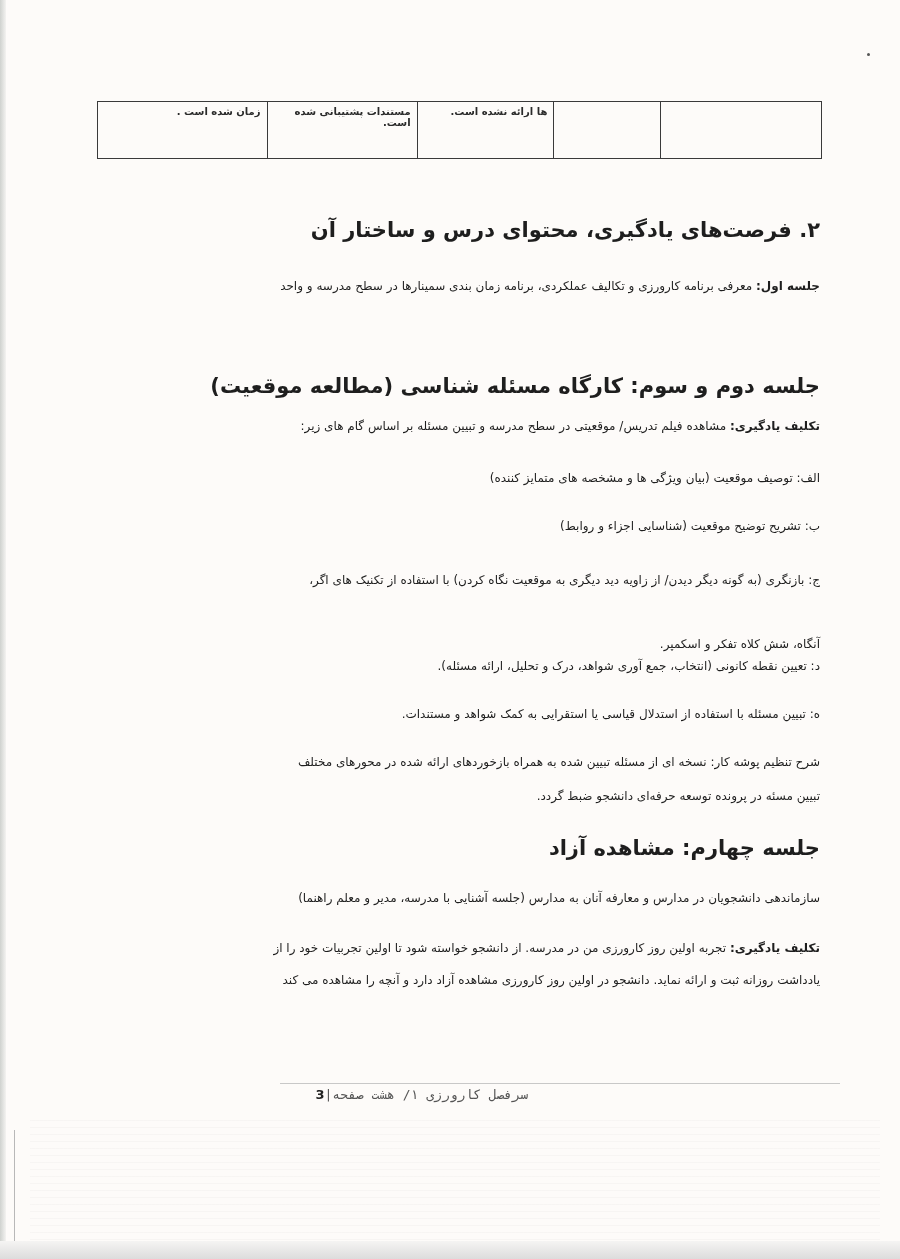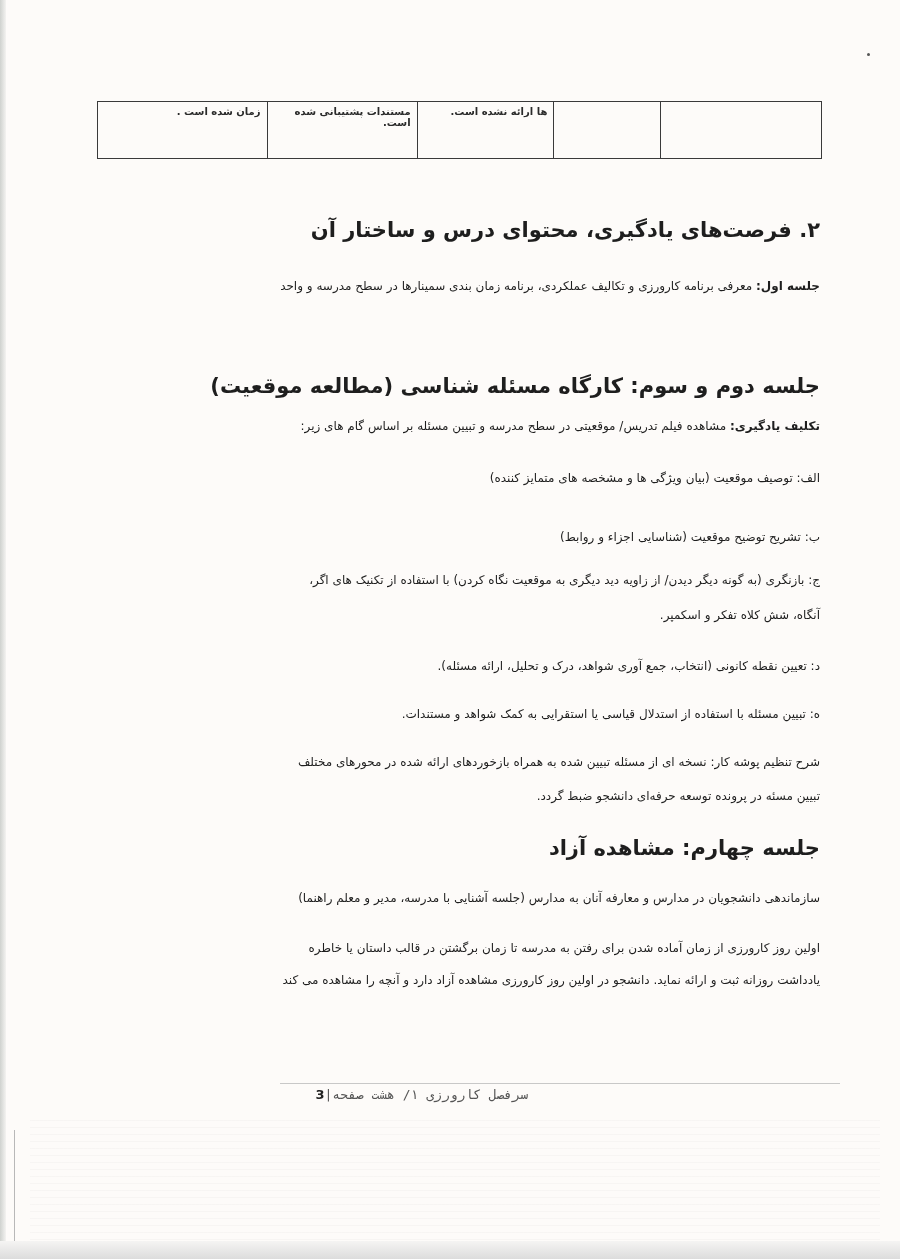--- a/index.html
+++ b/index.html
@@ -73,35 +73,35 @@
   <div><span class="b">جلسه اول:</span><span> معرفی برنامه کارورزی و تکالیف عملکردی، برنامه زمان بندی سمینارها در سطح مدرسه و واحد</span></div>
 </div>
 
 <div class="rtl heading" style="top:362px;margin-top:12px;">جلسه دوم و سوم: کارگاه  مسئله شناسی (مطالعه موقعیت)</div>
 
 <div class="rtl para" style="top:410px; width:740px;">
   <span class="b">تکلیف یادگیری:</span><span> مشاهده فیلم تدریس/ موقعیتی در سطح مدرسه و تبیین مسئله بر اساس گام های زیر:</span>
 </div>
 
 <div class="rtl para" style="top:462px;">الف: توصیف موقعیت (بیان ویژگی ها و مشخصه های متمایز کننده)</div>
-<div class="rtl para" style="top:521px;">ب: تشریح توضیح موقعیت (شناسایی اجزاء و روابط)</div>
+<div class="rtl para" style="top:510px;">ب: تشریح توضیح موقعیت (شناسایی اجزاء و روابط)</div>
 <div class="rtl para" style="top:564px;">ج: بازنگری (به گونه دیگر دیدن/ از زاویه دید دیگری به موقعیت نگاه کردن) با استفاده از تکنیک های اگر،</div>
-<div class="rtl para" style="top:599px;">آنگاه، شش کلاه تفکر و اسکمپر.</div>
+<div class="rtl para" style="top:628px;">آنگاه، شش کلاه تفکر و اسکمپر.</div>
 <div class="rtl para" style="top:650px;">د: تعیین نقطه کانونی (انتخاب، جمع آوری شواهد، درک و تحلیل، ارائه مسئله).</div>
 <div class="rtl para" style="top:698px;">ه: تبیین مسئله با استفاده از استدلال قیاسی یا استقرایی به کمک شواهد و مستندات.</div>
 
 <div class="rtl para" style="top:746px;">شرح تنظیم پوشه کار: نسخه ای از مسئله تبیین شده به همراه بازخوردهای ارائه شده در محورهای مختلف</div>
 <div class="rtl para" style="top:780px;">تبیین مسئه در پرونده توسعه حرفه‌ای دانشجو ضبط گردد.</div>
 
 <div class="rtl heading" style="top:836px;">جلسه چهارم: مشاهده آزاد</div>
 
 <div class="rtl para" style="top:882px;">سازماندهی دانشجویان در مدارس و معارفه آنان به مدارس (جلسه آشنایی با مدرسه، مدیر و معلم راهنما)</div>
 
 <div class="rtl para" style="top:932px; width:740px;">
-  <div>اولین روز کارورزی از زمان آماده شدن برای رفتن به مدرسه تا زمان برگشتن در قالب داستان یا خاطره</div>
+  <div><span class="b">تکلیف یادگیری:</span><span> تجربه اولین روز کارورزی من در مدرسه. از دانشجو خواسته شود تا اولین تجربیات خود را از</span></div>
   <div>یادداشت روزانه ثبت و ارائه نماید. دانشجو در اولین روز کارورزی مشاهده آزاد دارد و آنچه را مشاهده می کند</div>
 </div>
 
 <div class="footer-rule"></div>
 <div class="footer">
   <span>سرفصل کارورزی ۱/ هشت صفحه|</span><span class="num">3</span>
 </div>
 
 <div class="scan-noise"></div>
 <div class="page-bottom-shade"></div>

